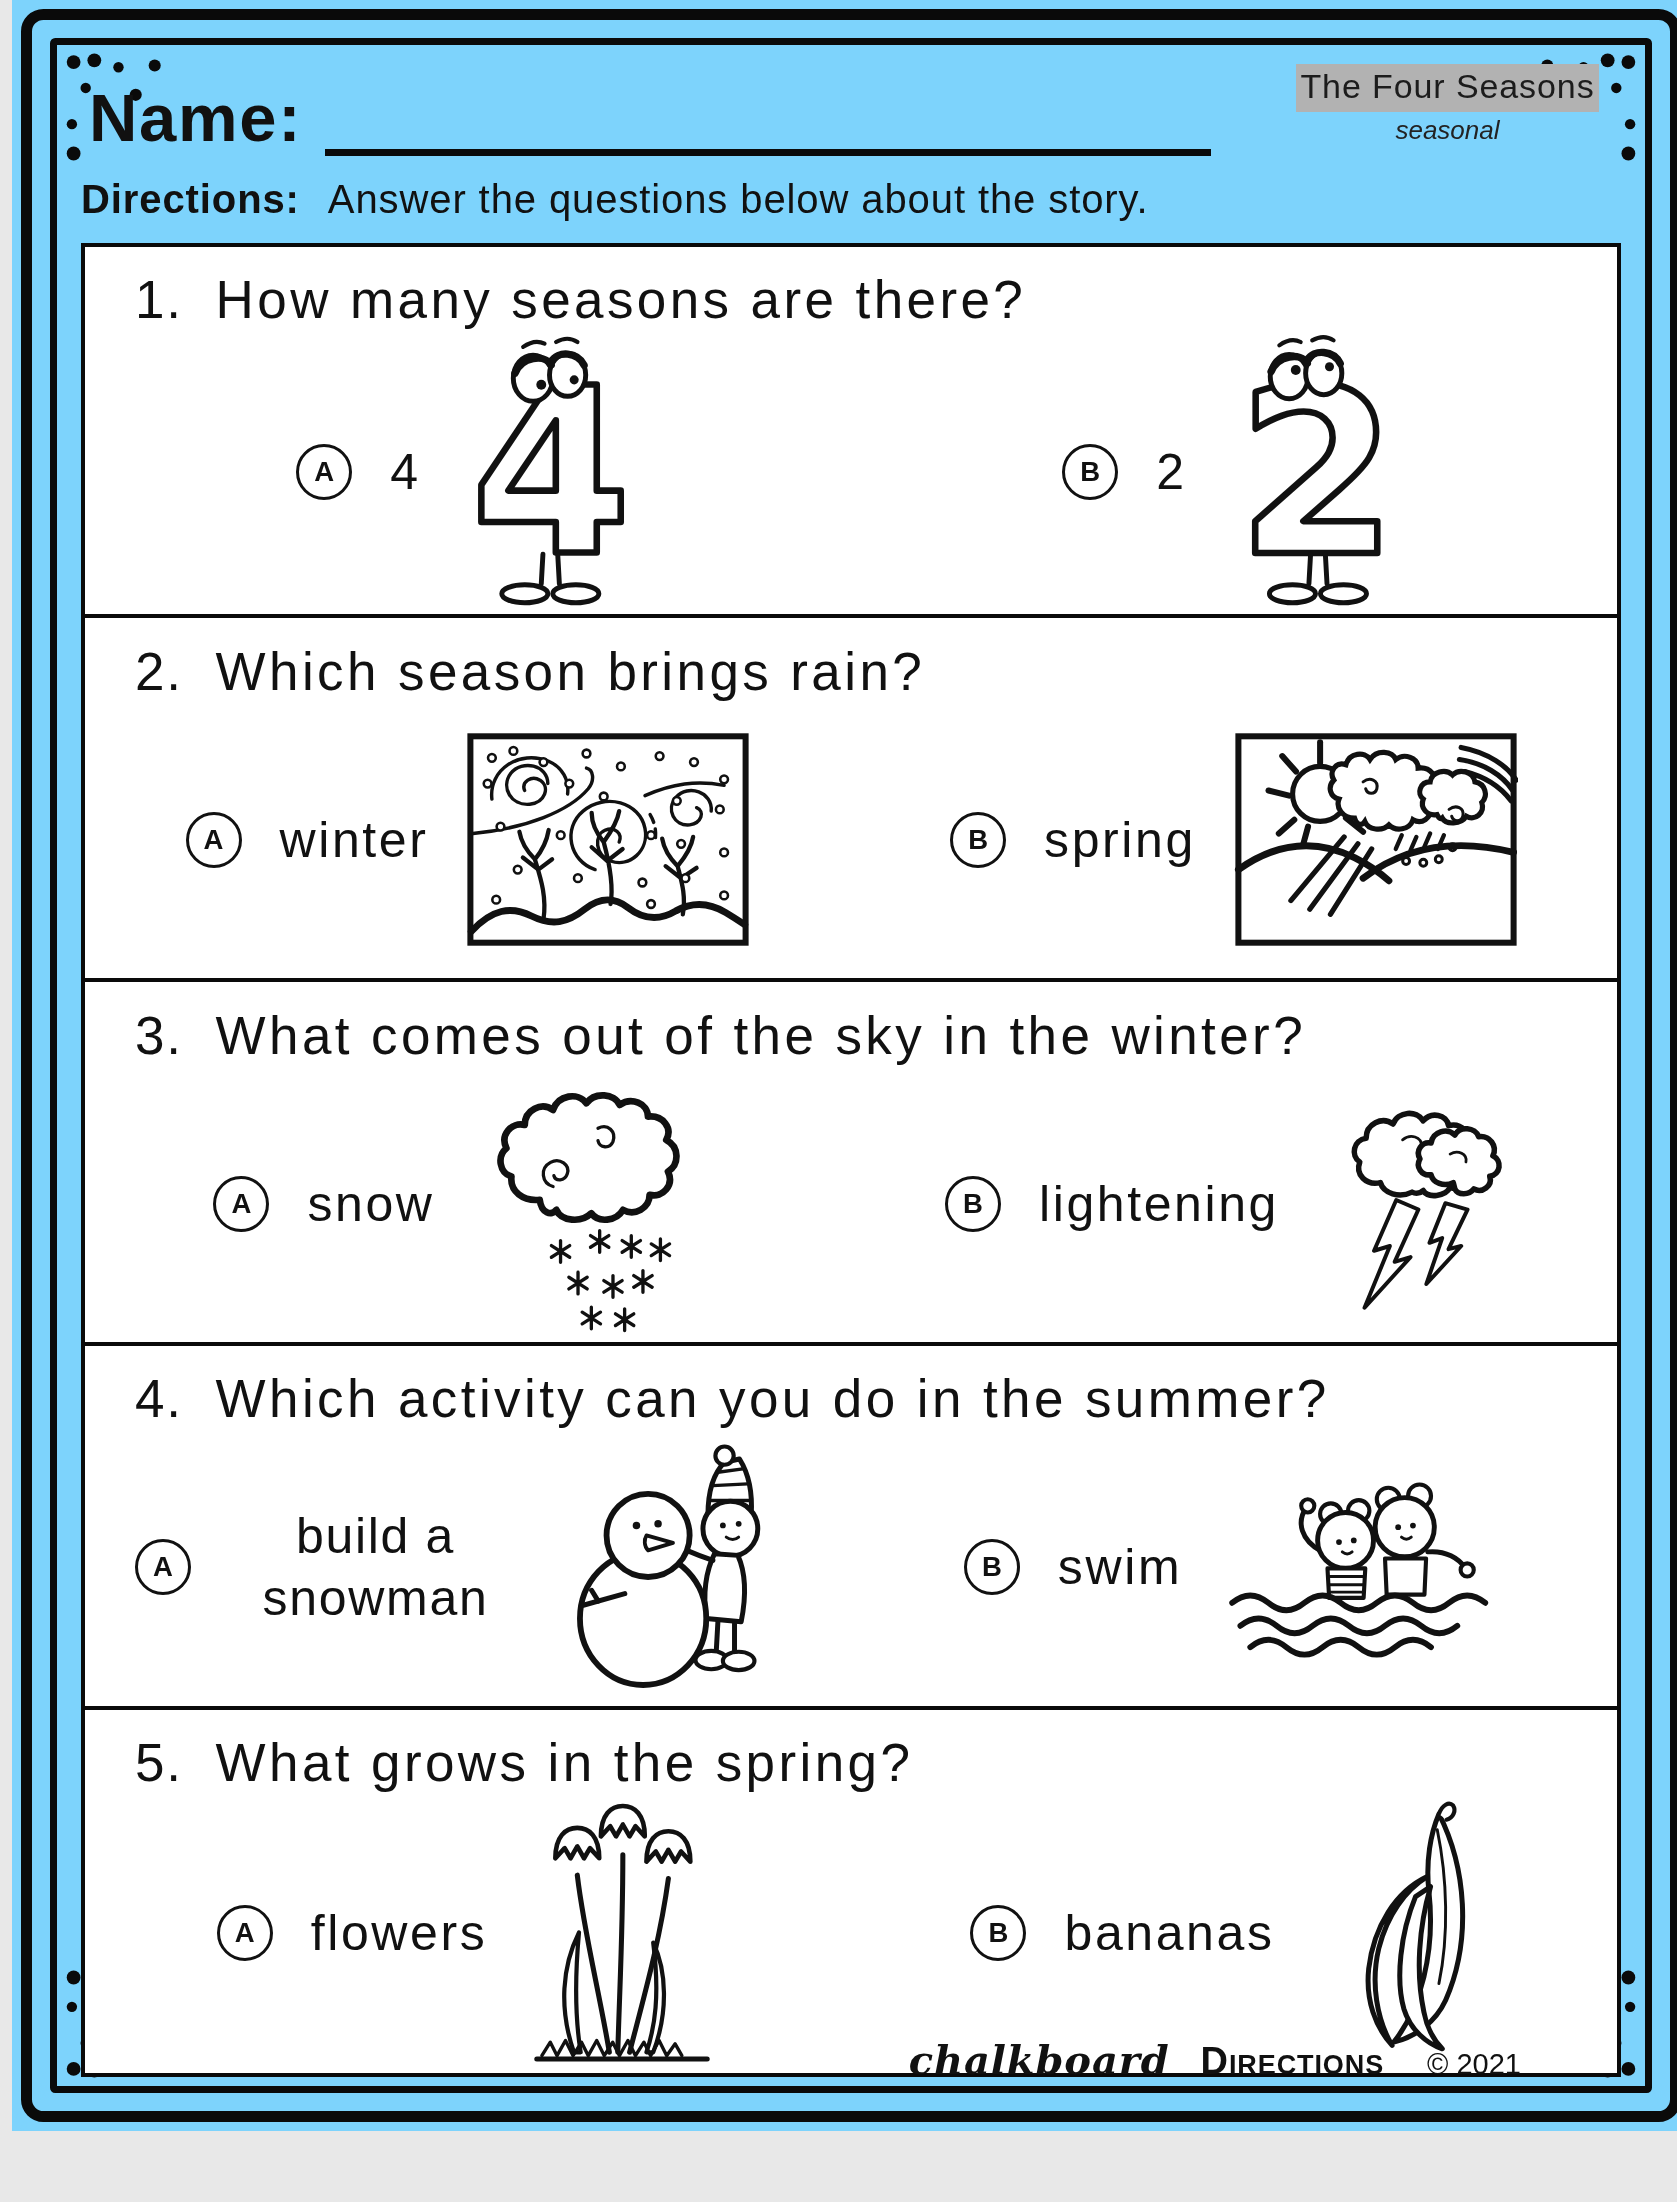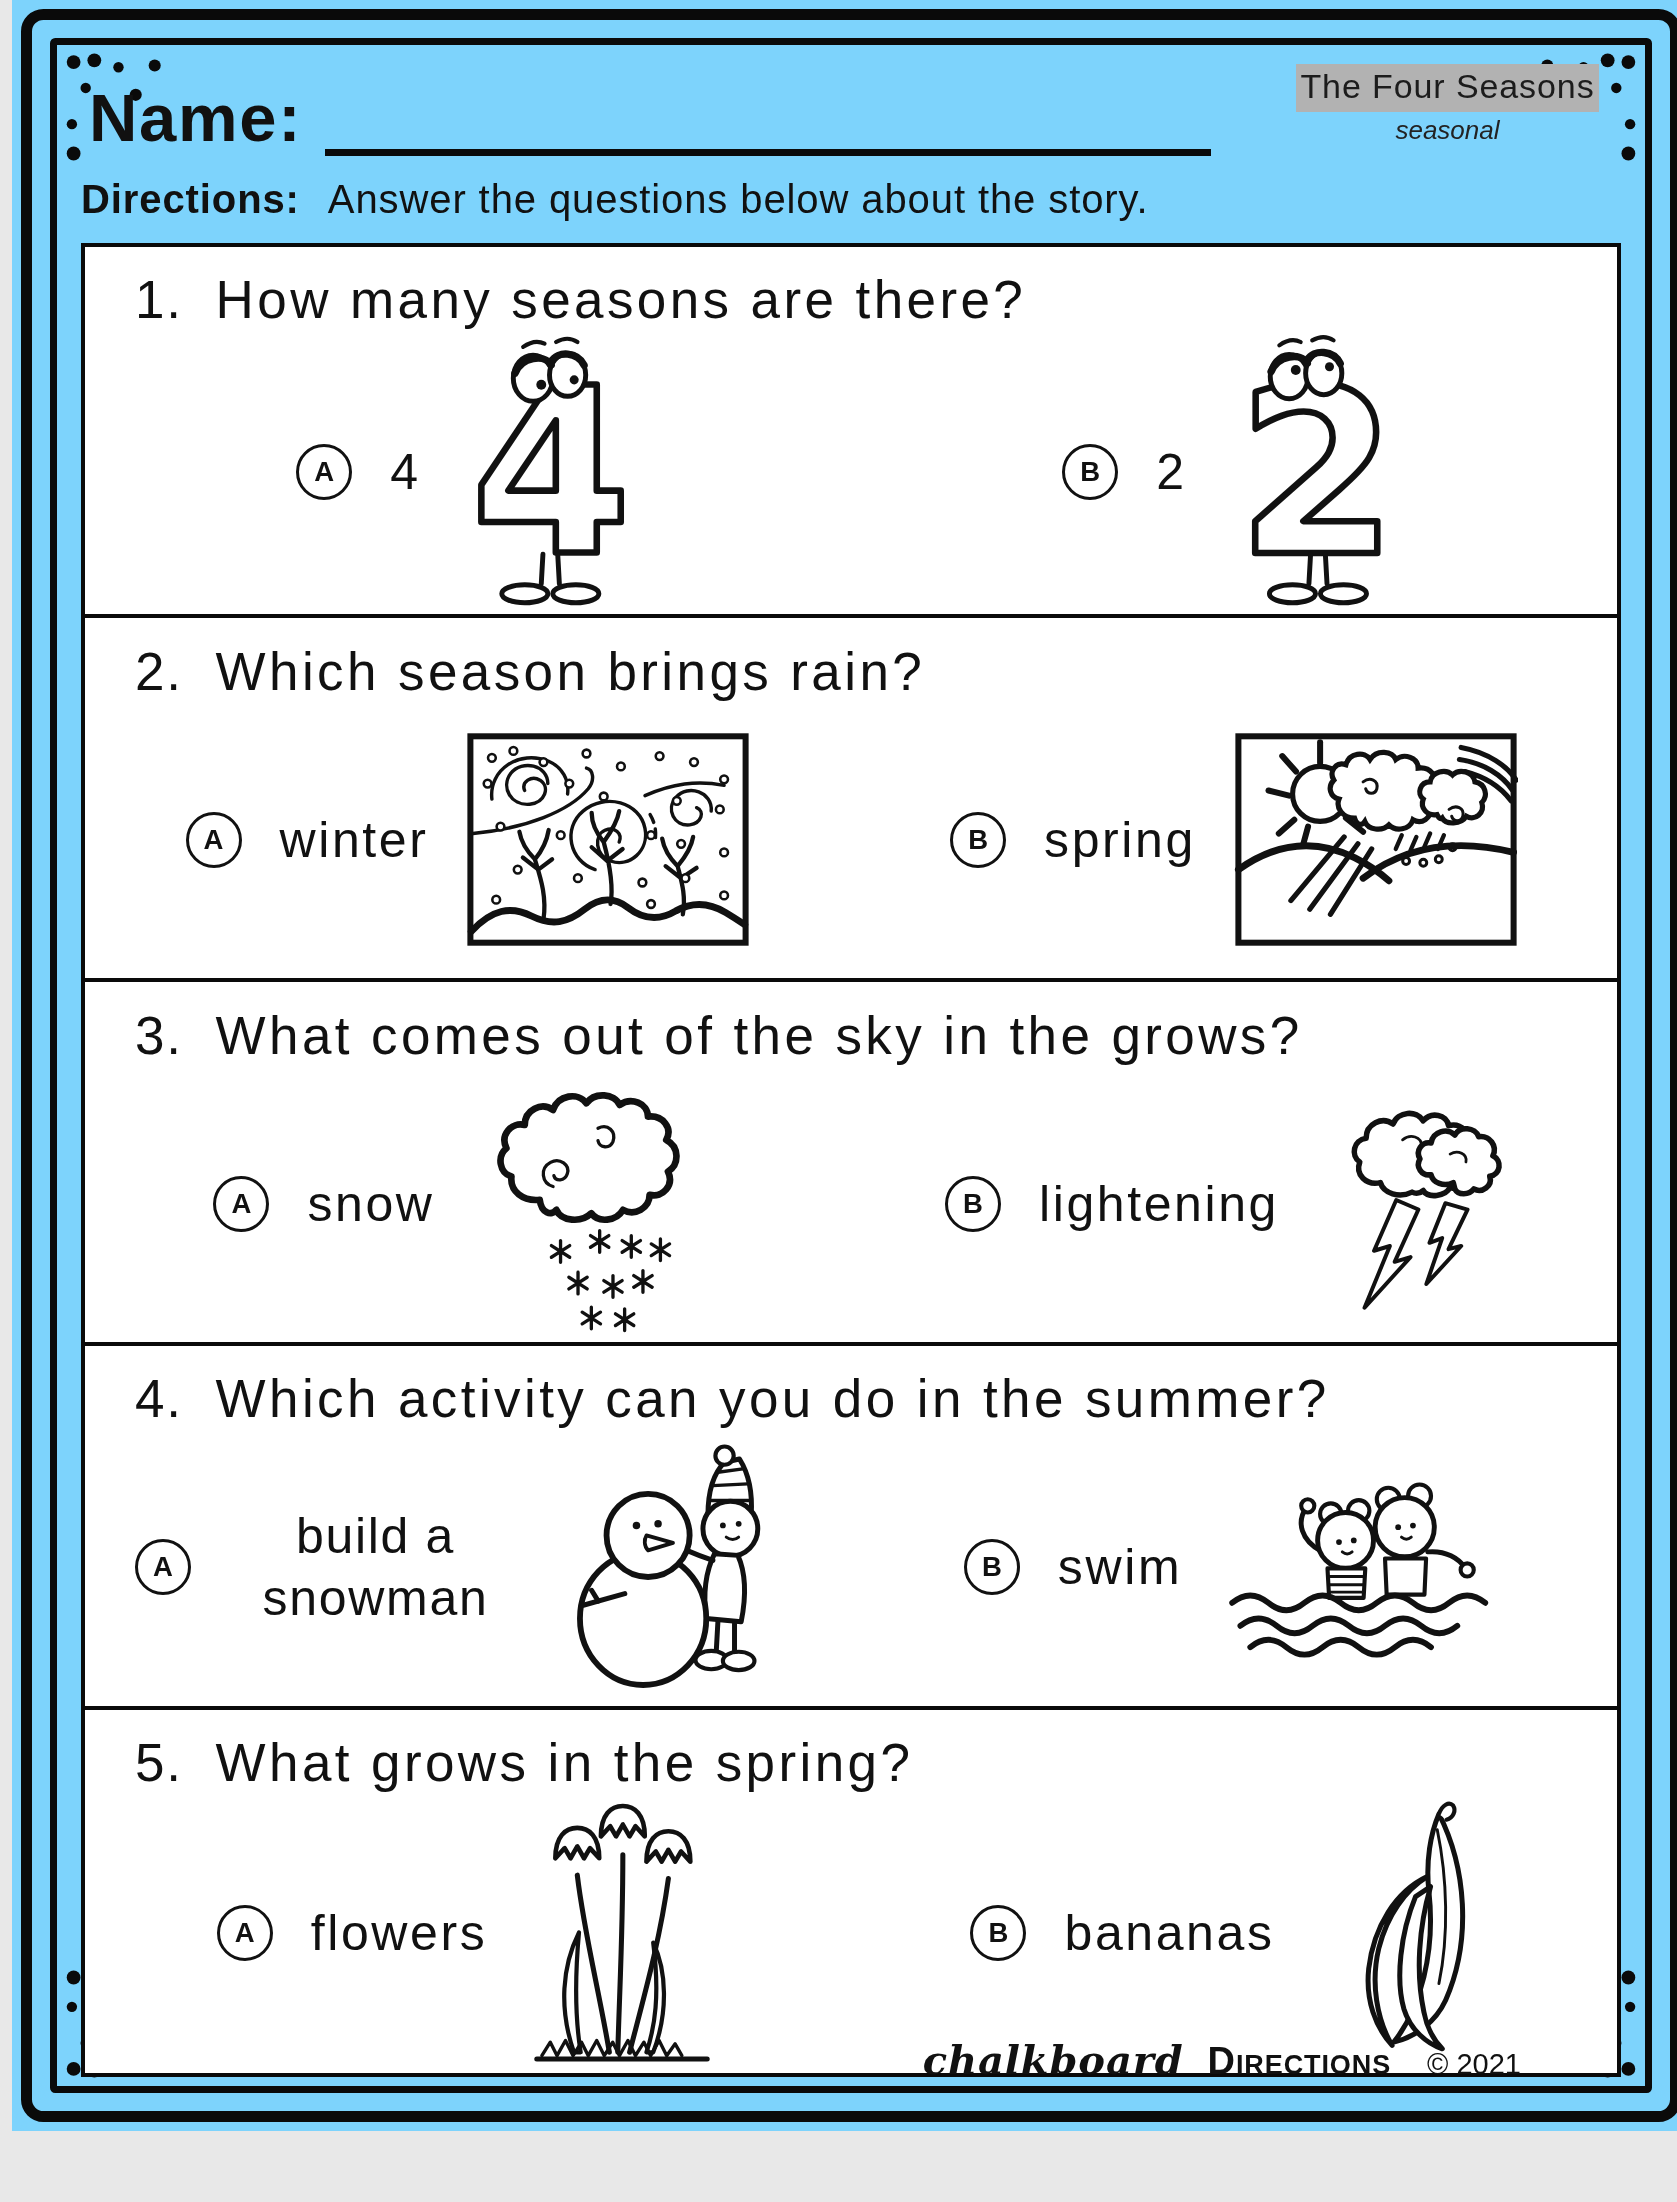--- a/index.html
+++ b/index.html
@@ -33,21 +33,21 @@
   .q-num{font-size:53px;letter-spacing:1.7px;}
   .q-text{font-size:53px;letter-spacing:3.4px;white-space:nowrap;}
   .opts{flex:1;display:flex;align-items:center;}
   .opt{flex:1;display:flex;align-items:center;justify-content:center;gap:38px;}
   .letter{flex:0 0 auto;width:50px;height:50px;border:3.4px solid #111;border-radius:50%;
           display:flex;align-items:center;justify-content:center;font-size:27.5px;font-weight:bold;background:#fff;}
   .opt-label{font-size:50px;letter-spacing:2.6px;}
   .r4 .opt-a .opt-label{max-width:293px;text-align:center;letter-spacing:1.7px;line-height:1.25;}
   .icon-svg{flex:0 0 auto;}
   
-  .footer{position:absolute;right:169px;bottom:48px;display:flex;align-items:baseline;gap:24px;}
+  .footer{position:absolute;right:169px;bottom:48px;display:flex;align-items:baseline;gap:31px;}
   .logo-script{font-family:"DejaVu Serif", serif;font-style:italic;font-weight:bold;font-size:40px;letter-spacing:0.9px;}
   .logo-bold{font-weight:bold;font-size:38px;font-variant:small-caps;letter-spacing:0.9px;}
   .copyright{font-size:29px;margin-left:12px;color:#111;}
   svg{display:block;}
 </style>
 </head>
 <body>
 
 <div class="page">
   <div class="border-outer"></div>
@@ -300,21 +300,21 @@
               </g>
             </g>
           </svg>
         </div>
       </div>
     </div>
 
     <div class="row r3">
       <div class="q-line">
         <span class="q-num">3.</span>
-        <span class="q-text">What comes out of the sky in the grows?</span>
+        <span class="q-text">What comes out of the sky in the winter?</span>
       </div>
       <div class="opts">
         <div class="opt opt-a">
           <span class="letter">A</span>
           <span class="opt-label">snow</span>
           <svg class="icon-svg" width="250" height="258" viewBox="0 0 300 310">
             <path fill="#fff" stroke="#111" stroke-width="8" stroke-linejoin="round" d="M80,150 C60,152 44,140 46,122 C32,118 28,98 40,88 C32,72 46,56 62,60 C62,42 82,32 96,42 C102,24 126,20 136,34 C146,20 170,22 176,36 C190,26 210,34 210,50 C228,48 240,64 232,78 C248,86 248,108 234,116 C242,132 228,148 212,144 C212,160 194,170 180,162 C172,176 150,178 142,166 C130,178 106,176 100,162 C94,170 82,166 80,150 Z"></path>
             <g fill="none" stroke="#111" stroke-width="4" stroke-linecap="round">
               <path d="M150,64 C162,58 172,68 168,80 C164,89 152,88 150,79"></path>
               <path d="M96,134 C82,130 80,112 93,105 C104,99 117,108 113,119 C110,128 99,128 97,121"></path>

